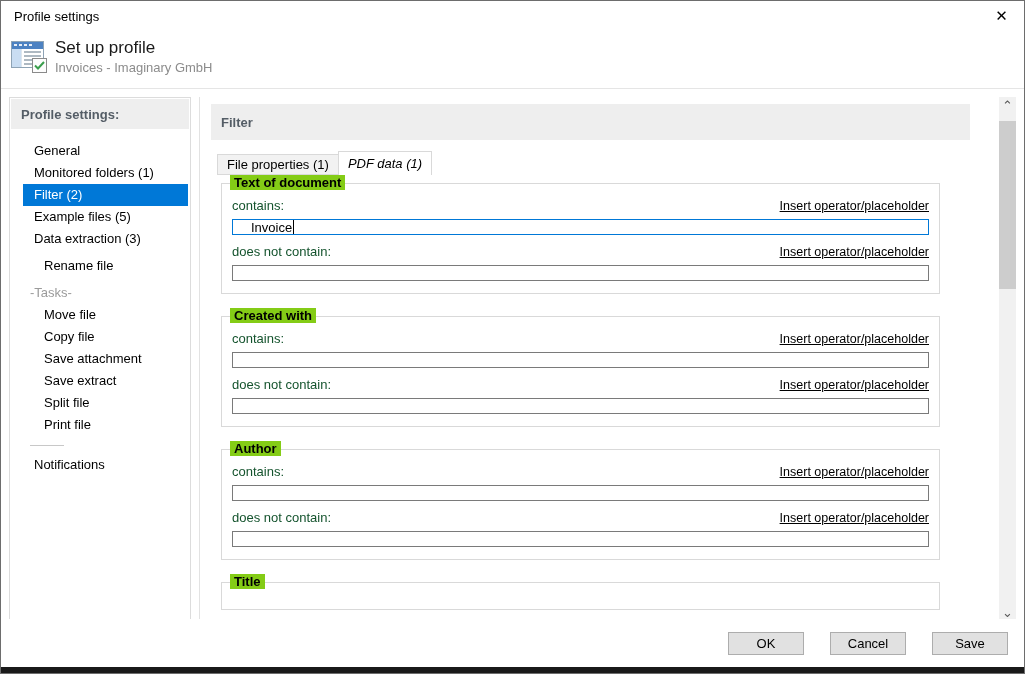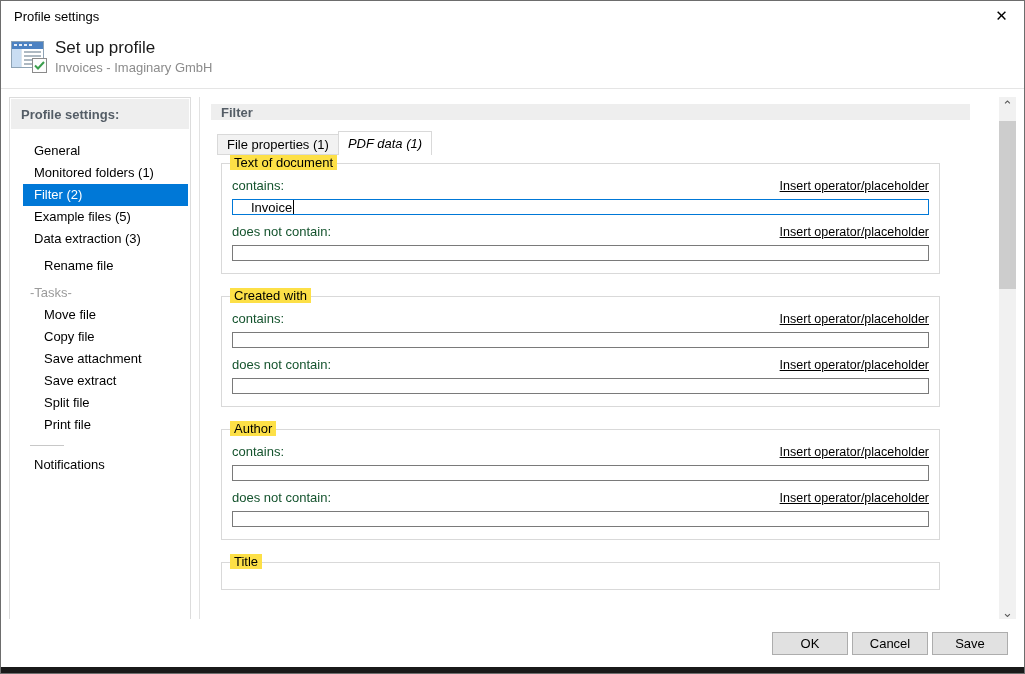--- a/index.html
+++ b/index.html
@@ -90,21 +90,21 @@
   }
   .side-item.task { padding-left: 21px; }
   .side-item.section { padding-left: 7px; color:#9b9b9b; margin-top: 5px; margin-bottom: 0; }
   .side-item.after-gap { margin-top: 5px; }
   .side-item.selected { background: #0078d7; color: #fff; }
   .side-divider { height: 1px; background:#c8c8c8; width: 34px; margin: 9px 0 8px 20px; }
   
   .content { flex: 1 1 auto; border-left: 1px solid #e2e2e2; display:flex; position: relative; }
   .scrollpane { width: 777px; overflow: hidden; }
   .content-header {
-    height: 16px; margin: 7px 7px 0 11px;
+    height: 36px; margin: 7px 7px 0 11px;
     background: #eeeeee;
     display:flex; align-items:center; padding-left: 10px;
     font-weight:bold; color:#545d66;
   }
   
   .tabs { display:flex; align-items:flex-end; margin: 11px 0 0 17px; height: 24px; }
   .tab {
     border: 1px solid #d9d9d9;
     background: #f2f2f2;
     padding: 2px 9px 3px 9px;
@@ -126,23 +126,23 @@
   .groupbox {
     position: relative;
     border: 1px solid #d9d9d9;
     margin-top: 8px;
     padding: 14px 10px 12px 10px;
   }
   .groupbox + .groupbox { margin-top: 22px; }
   .group-title {
     position: absolute;
     top: -9px; left: 8px;
-    background: #fde047;
+    background: #84cc16;
     padding: 0 4px;
-    font-weight: normal;
+    font-weight: bold;
     color: #000;
   }
   .field { margin-bottom: 9px; }
   .field:last-child { margin-bottom: 0; }
   .field-row { display:flex; align-items: baseline; justify-content: space-between; height: 18px; }
   .field-label { color:#14532d; }
   .op-link {
     color: #000000;
     text-decoration: underline;
     font-size: 12.5px;
@@ -181,21 +181,21 @@
     width: 17px;
     background: #cdcdcd;
   }
   
   .footer {
     position: absolute;
     left: 0; right: 0; bottom: 6px;
     height: 48px;
     background: #fff;
     display: flex; align-items: center; justify-content: flex-end;
-    gap: 4px;
+    gap: 26px;
     padding-right: 16px;
   }
   .btn {
     width: 76px; height: 23px;
     background: #e1e1e1;
     border: 1px solid #adadad;
     font-family: inherit; font-size: 13px;
     display:flex; align-items:center; justify-content:center;
     cursor: default;
   }

